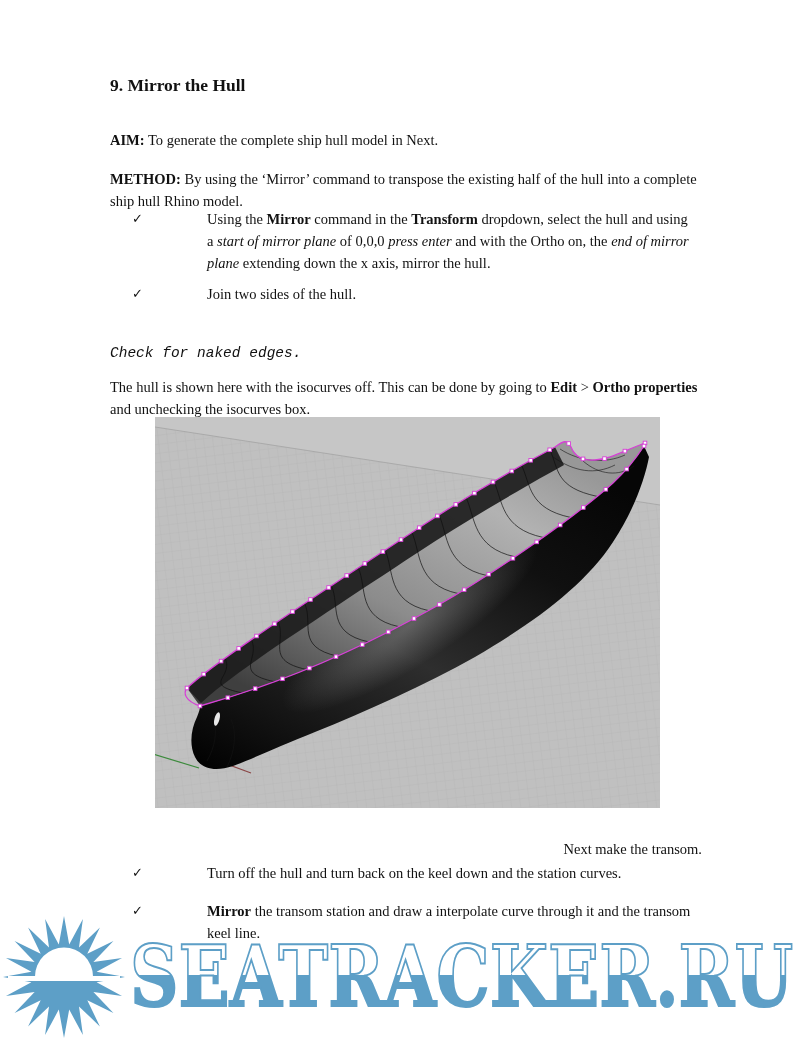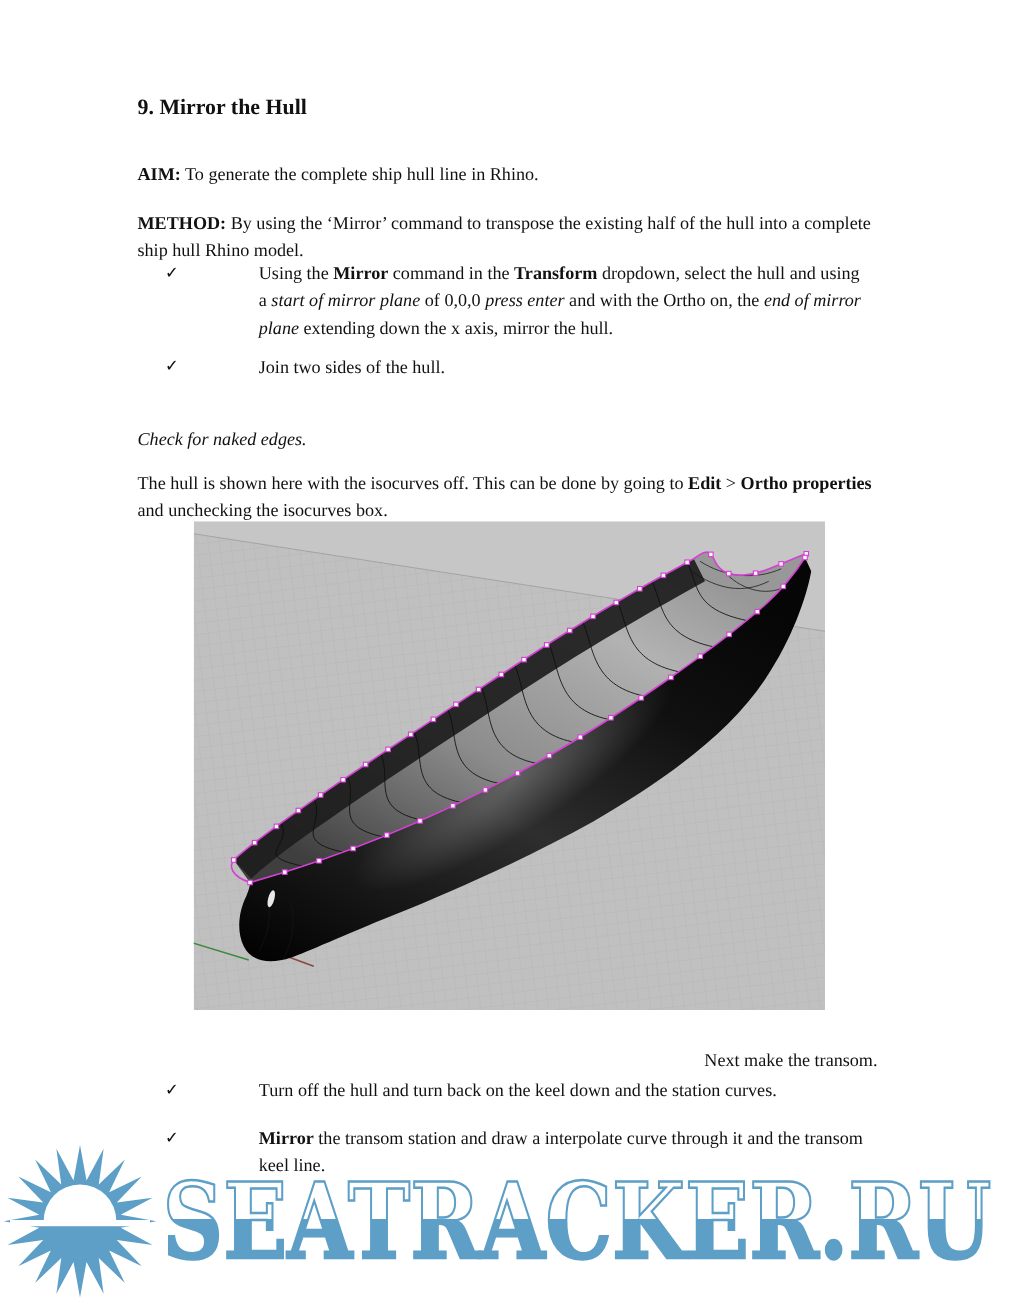--- a/index.html
+++ b/index.html
@@ -63,35 +63,35 @@
     stroke-width:2px;
   }
 </style>
 </head>
 <body>
 
 <div class="page">
 
   <div class="abs doc-title">9. Mirror the Hull</div>
 
-  <p class="abs para p-aim"><span style="font-weight: bold;">AIM:</span><span> To generate the complete ship hull line in Rhino.</span></p>
+  <p class="abs para p-aim"><span style="font-weight: bold;">AIM:</span><span> To generate the complete ship hull model in Next.</span></p>
 
   <p class="abs para p-method"><span style="font-weight: bold;">METHOD:</span><span> By using the ‘Mirror’ command to transpose the existing half of the hull into a complete ship hull Rhino model.</span></p>
 
   <div class="abs bullet b1">
     <span class="mark">✓</span>
     <span class="btext"><span>Using the </span><span style="font-weight: bold;">Mirror</span><span> command in the </span><span style="font-weight: bold;">Transform</span><span> dropdown, select the hull and using a </span><span style="font-style: italic;">start of mirror plane</span><span> of 0,0,0 </span><span style="font-style: italic;">press enter</span><span> and with the Ortho on, the </span><span style="font-style: italic;">end of mirror plane</span><span> extending down the x axis, mirror the hull.</span></span>
   </div>
 
   <div class="abs bullet b2">
     <span class="mark">✓</span>
     <span class="btext"><span>Join two sides of the hull.</span></span>
   </div>
 
-  <p class="abs para p-check"><span style="font-style: italic;">Check for naked edges.</span></p>
+  <p class="abs para p-check"><span style="font-style: italic; font-family: Liberation Mono, monospace;">Check for naked edges.</span></p>
 
   <p class="abs para p-iso"><span>The hull is shown here with the isocurves off. This can be done by going to </span><span style="font-weight: bold;">Edit</span><span> &gt; </span><span style="font-weight: bold;">Ortho properties</span><span> and unchecking the isocurves box.</span></p>
 
   <svg class="abs figure" viewBox="0 0 505 391" aria-hidden="true">
     <defs>
       <pattern id="gp1" width="9" height="9" patternUnits="userSpaceOnUse" patternTransform="rotate(83)">
         <path d="M0,0 L0,9" stroke="var(--grid-line,#a8a8a8)" stroke-width="0.6"></path>
       </pattern>
       <pattern id="gp2" width="9" height="9" patternUnits="userSpaceOnUse" patternTransform="rotate(-7)">
         <path d="M0,0 L0,9" stroke="var(--grid-line,#a8a8a8)" stroke-width="0.6"></path>

